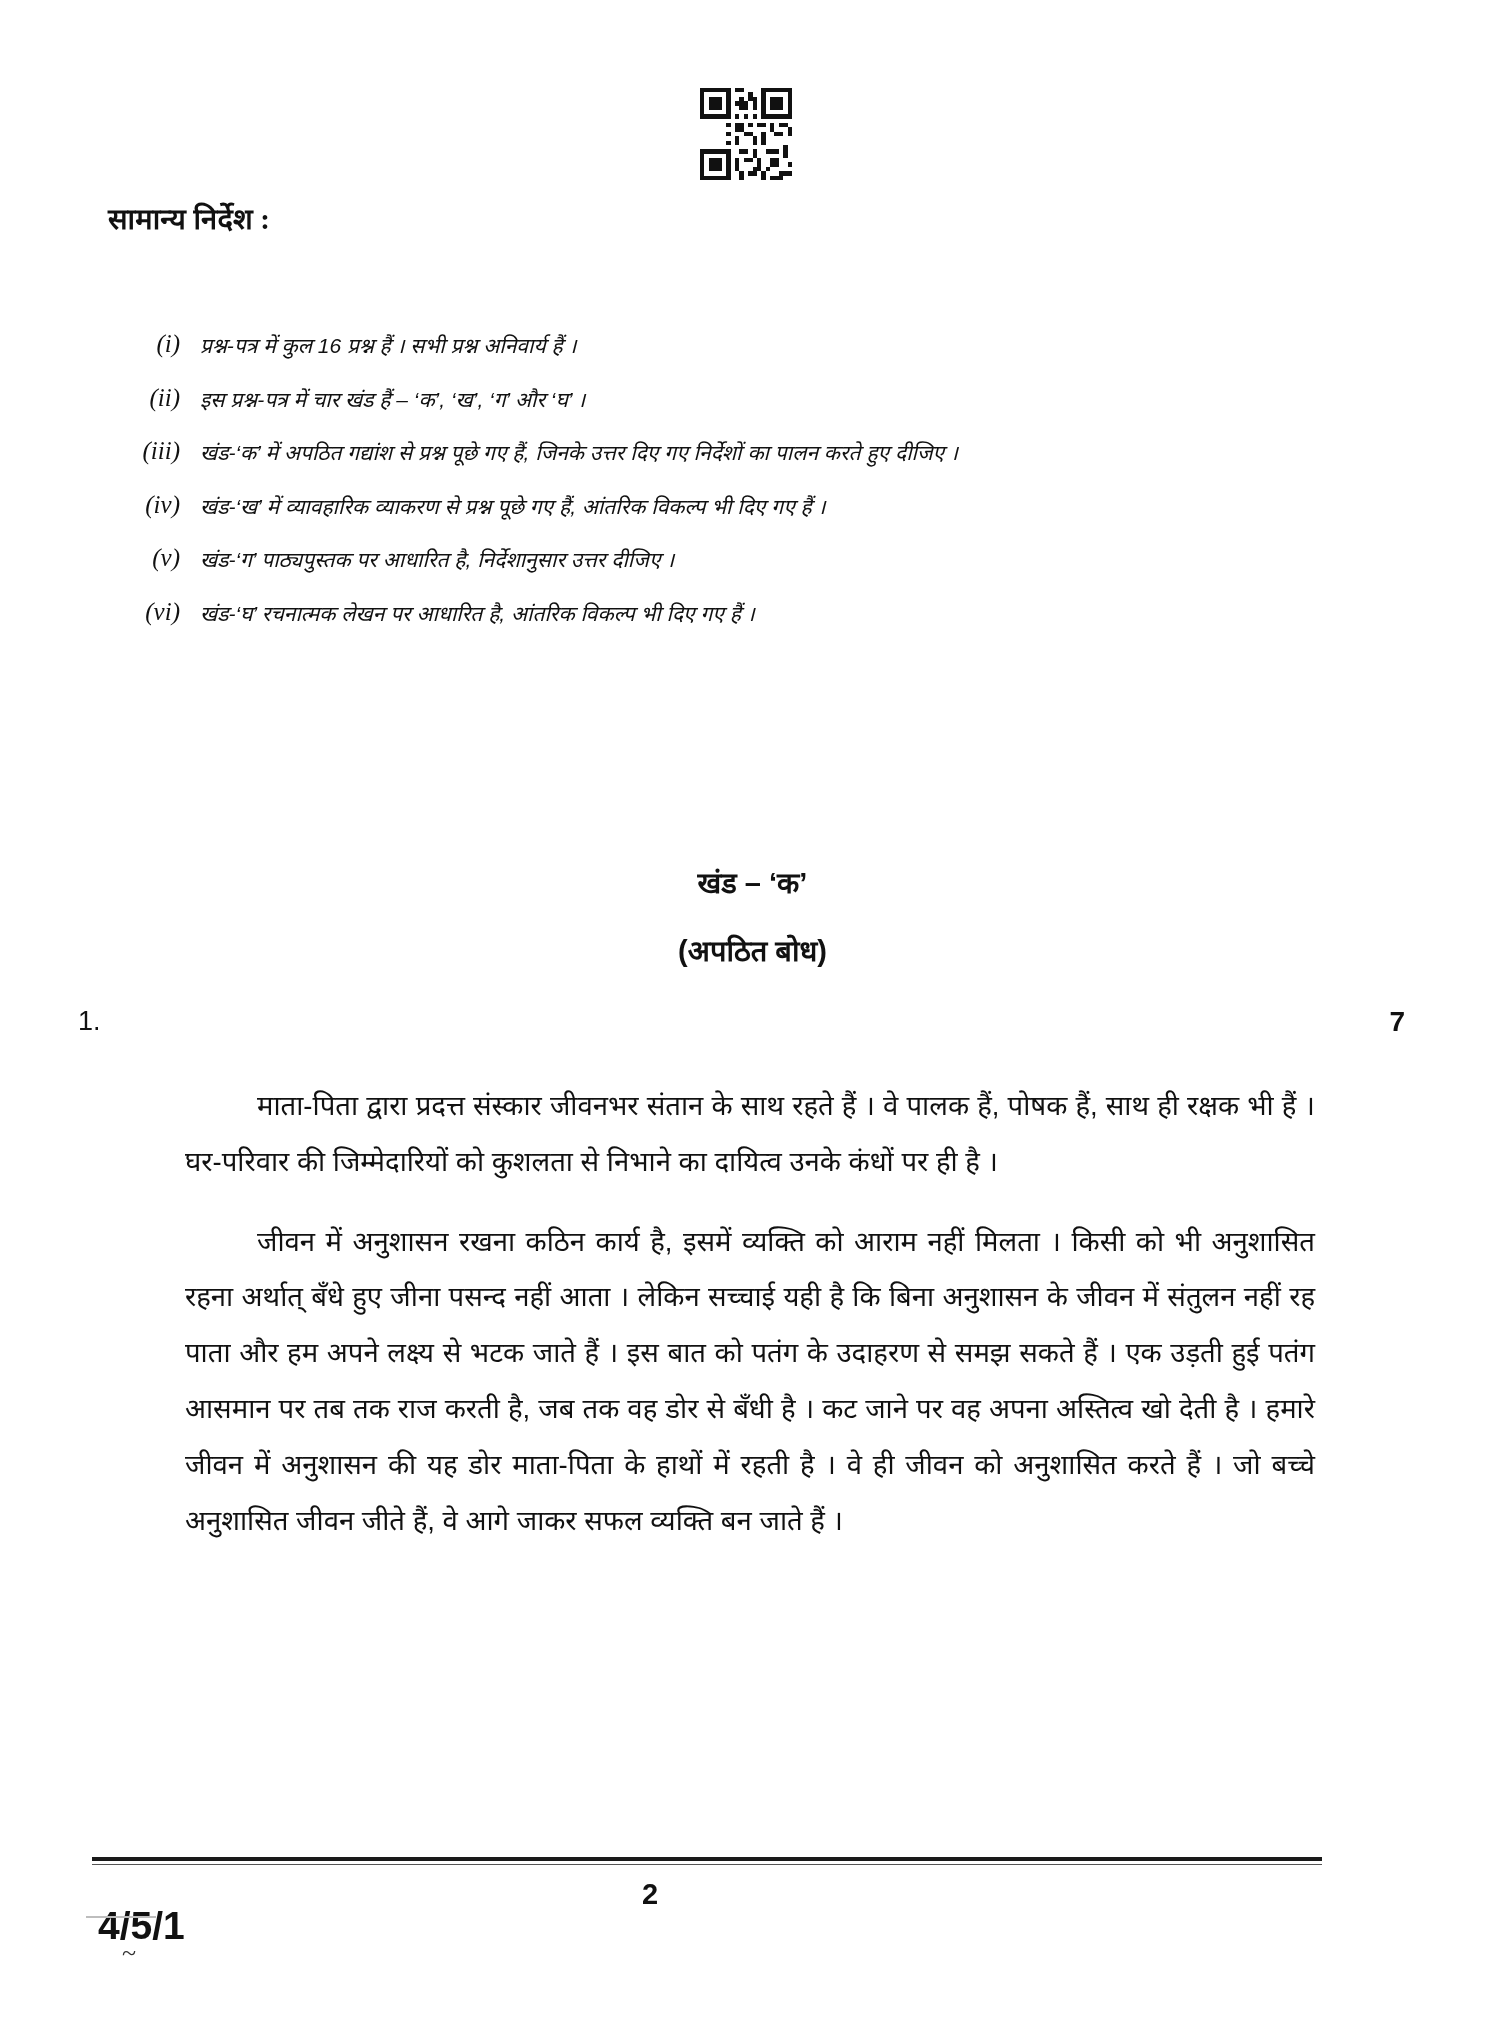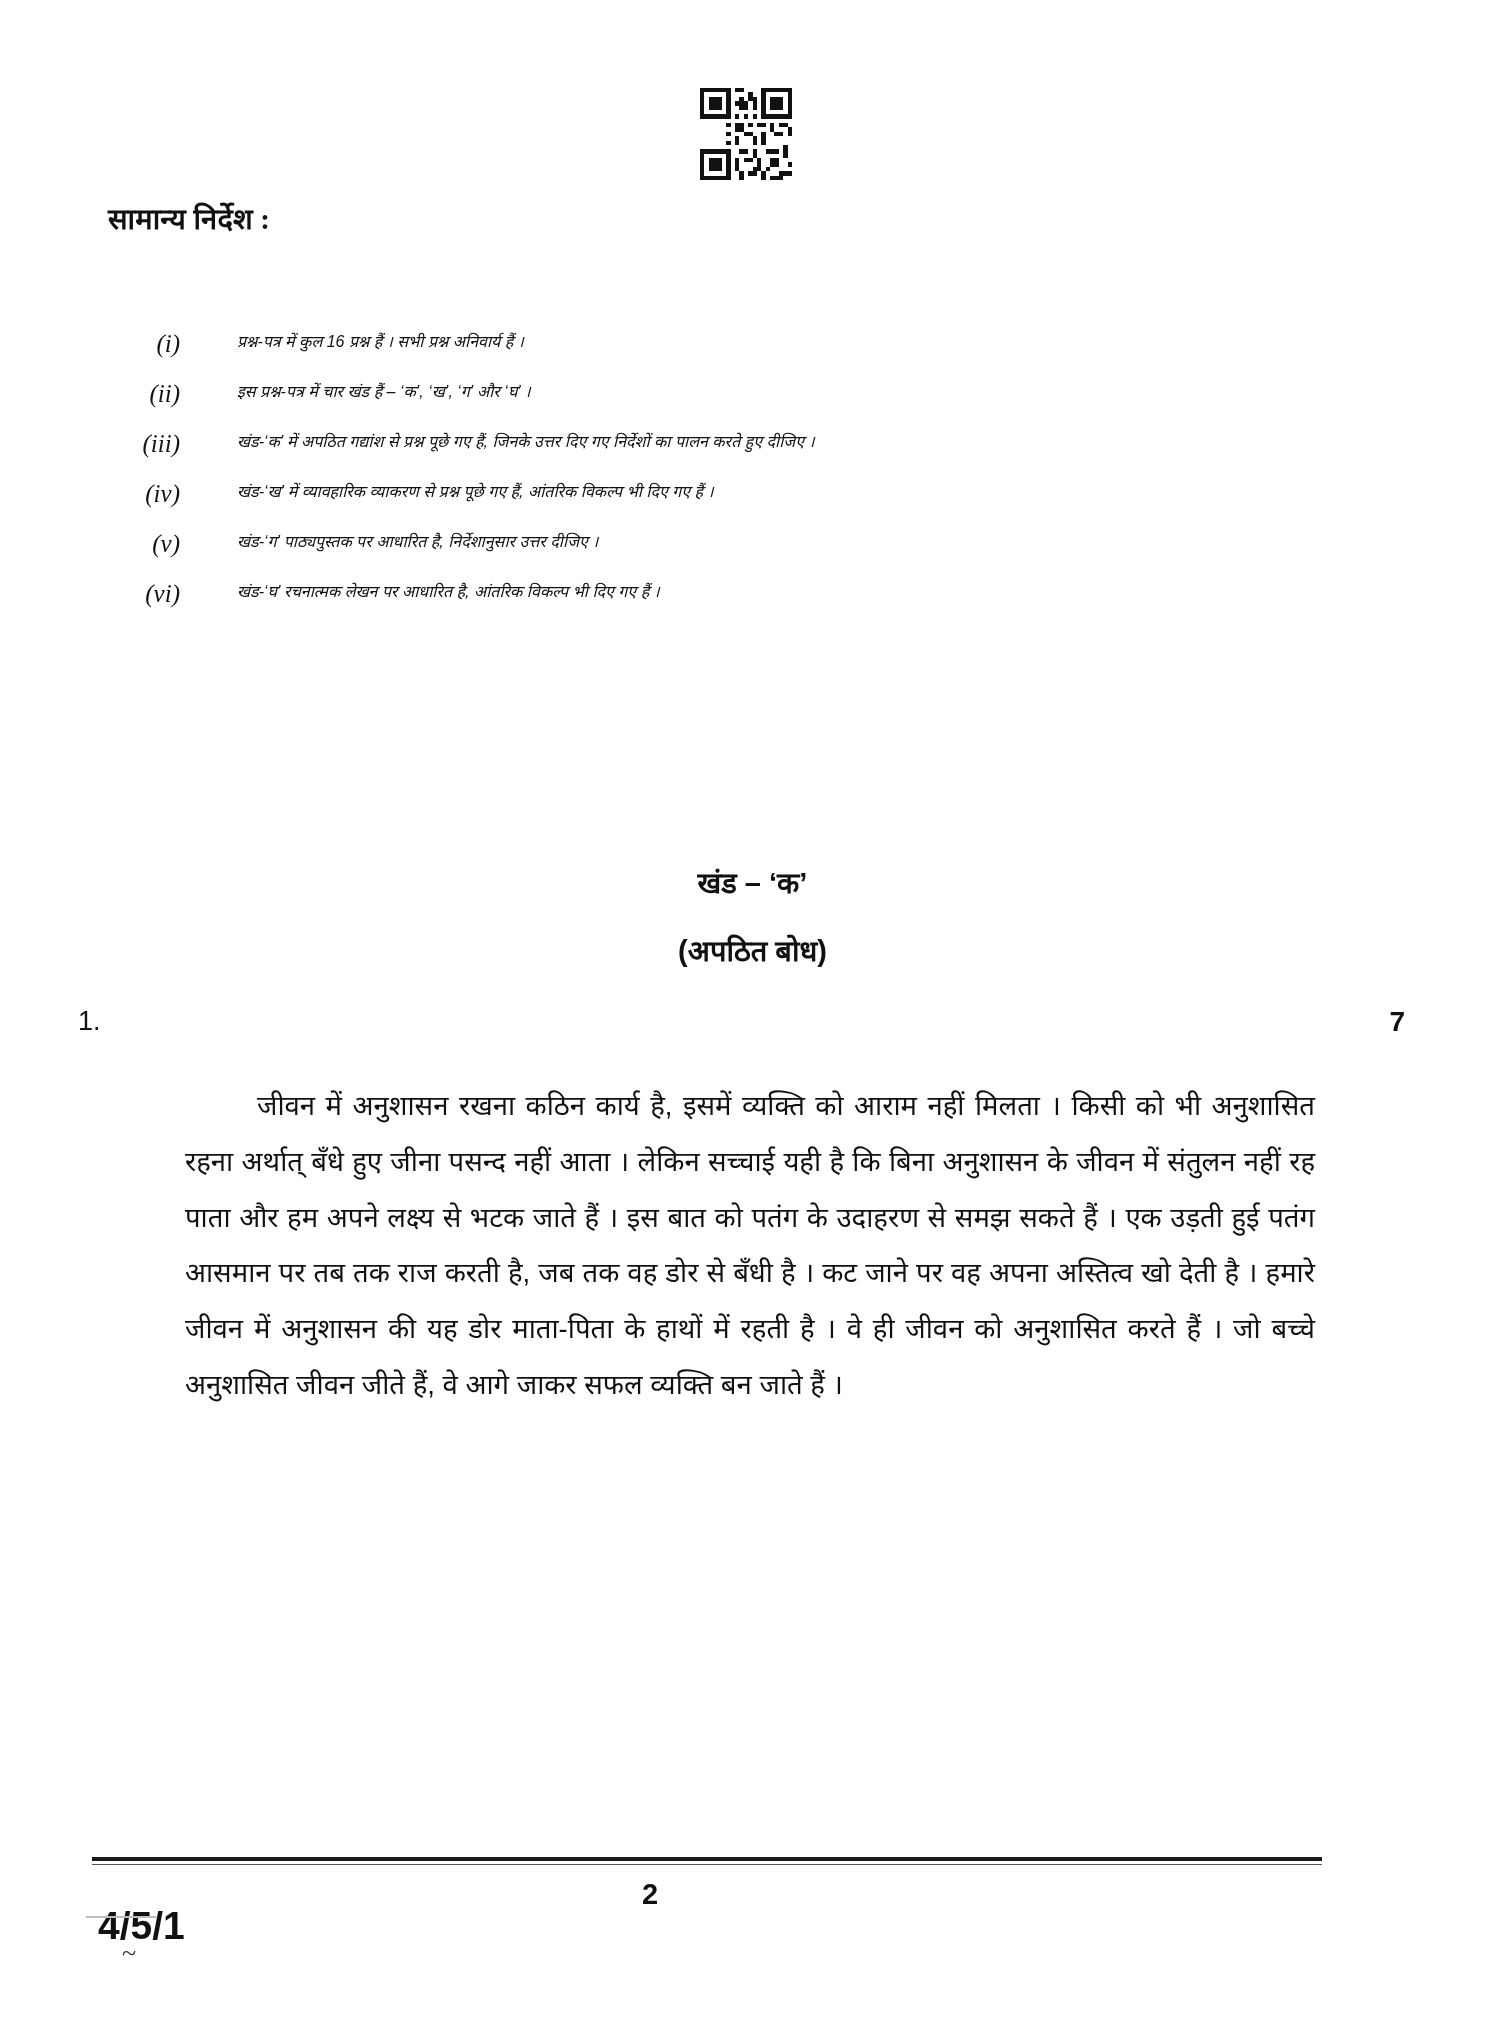--- a/index.html
+++ b/index.html
@@ -69,25 +69,24 @@
     flex: 0 0 92px;
     text-align: right;
     padding-right: 20px;
     box-sizing: border-box;
     font-style: italic;
     font-size: 25px;
     font-family: "Liberation Serif", serif;
   }
   .ins-text {
     flex: 1 1 auto;
-    font-size: 16px;
+    font-size: 21px;
     font-style: italic;
     line-height: 1.5;
     font-family: "Liberation Sans", sans-serif;
-    margin-left: 37px;
   }
 
   
   .sec-title {
     position: absolute;
     width: 1505px;
     text-align: center;
     font-size: 29px;
     font-weight: bold;
     font-family: "Liberation Sans", sans-serif;
@@ -291,20 +290,21 @@
     </div>
   </div>
 
   <div class="sec-title apathit">(अपठित बोध)</div>
   <div class="sec-title khand">खंड – ‘क’</div>
 
   <div class="q-num">1.</div>
   <div class="q-marks">7</div>
 
   <div class="passage">
+    <p>माता-पिता द्वारा प्रदत्त संस्कार जीवनभर संतान के साथ रहते हैं । वे पालक हैं, पोषक हैं, साथ ही रक्षक भी हैं । घर-परिवार की जिम्मेदारियों को कुशलता से निभाने का दायित्व उनके कंधों पर ही है ।</p>
     <p>जीवन में अनुशासन रखना कठिन कार्य है, इसमें व्यक्ति को आराम नहीं मिलता । किसी को भी अनुशासित रहना अर्थात् बँधे हुए जीना पसन्द नहीं आता । लेकिन सच्चाई यही है कि बिना अनुशासन के जीवन में संतुलन नहीं रह पाता और हम अपने लक्ष्य से भटक जाते हैं । इस बात को पतंग के उदाहरण से समझ सकते हैं । एक उड़ती हुई पतंग आसमान पर तब तक राज करती है, जब तक वह डोर से बँधी है । कट जाने पर वह अपना अस्तित्व खो देती है । हमारे जीवन में अनुशासन की यह डोर माता-पिता के हाथों में रहती है । वे ही जीवन को अनुशासित करते हैं । जो बच्चे अनुशासित जीवन जीते हैं, वे आगे जाकर सफल व्यक्ति बन जाते हैं ।</p>
   </div>
 
   <div class="footer-rule"></div>
   <div class="footer-rule2"></div>
   <div class="footer-code">4/5/1</div>
   <div class="footer-page">2</div>
   <div class="scan-edge"></div>
   <div class="footer-tilde">~</div>
 

